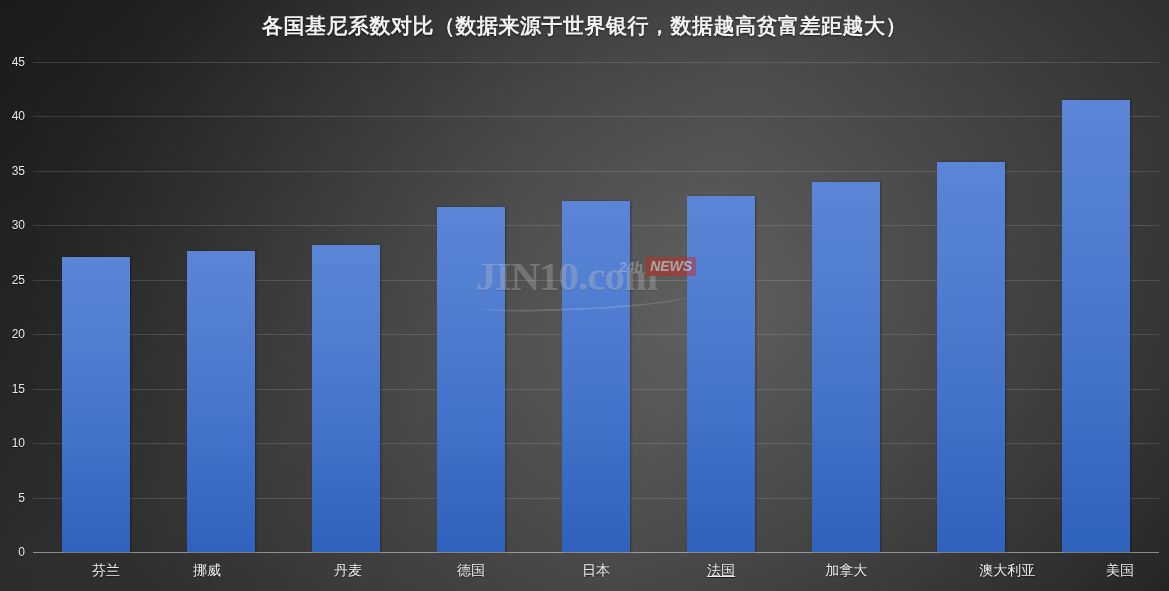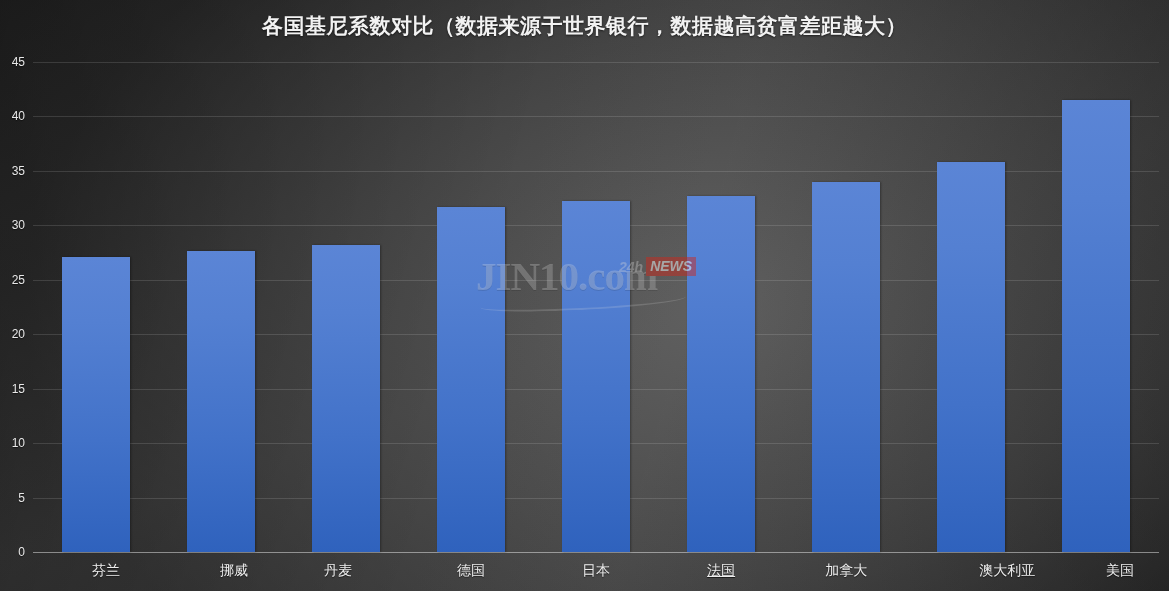--- a/index.html
+++ b/index.html
@@ -246,22 +246,22 @@
       <div class="bar-slot" style="left: 875.778px; width: 125.111px;">
         <div class="bar" title="澳大利亚 35.8" style="height: 389.822px;"></div>
       </div>
       <div class="bar-slot" style="left: 1000.89px; width: 125.111px;">
         <div class="bar" title="美国 41.5" style="height: 451.889px;"></div>
       </div>
     </div>
 
   <div id="x-axis">
       <div class="x-tick-label" style="left: 73px;">芬兰</div>
-      <div class="x-tick-label" style="left: 201px;">挪威</div>
-      <div class="x-tick-label" style="left: 305px;">丹麦</div>
+      <div class="x-tick-label" style="left: 174px;">挪威</div>
+      <div class="x-tick-label" style="left: 315px;">丹麦</div>
       <div class="x-tick-label" style="left: 437.889px;">德国</div>
       <div class="x-tick-label" style="left: 563px;">日本</div>
       <div class="x-tick-label" style="left: 688.111px; text-decoration: underline;">法国</div>
       <div class="x-tick-label" style="left: 813.222px;">加拿大</div>
       <div class="x-tick-label" style="left: 938.333px; margin-left: 36px;">澳大利亚</div>
       <div class="x-tick-label" style="left: 1087px;">美国</div>
     </div>
 
   <div id="watermark">
     <div id="watermark-text">JIN10.com</div>

